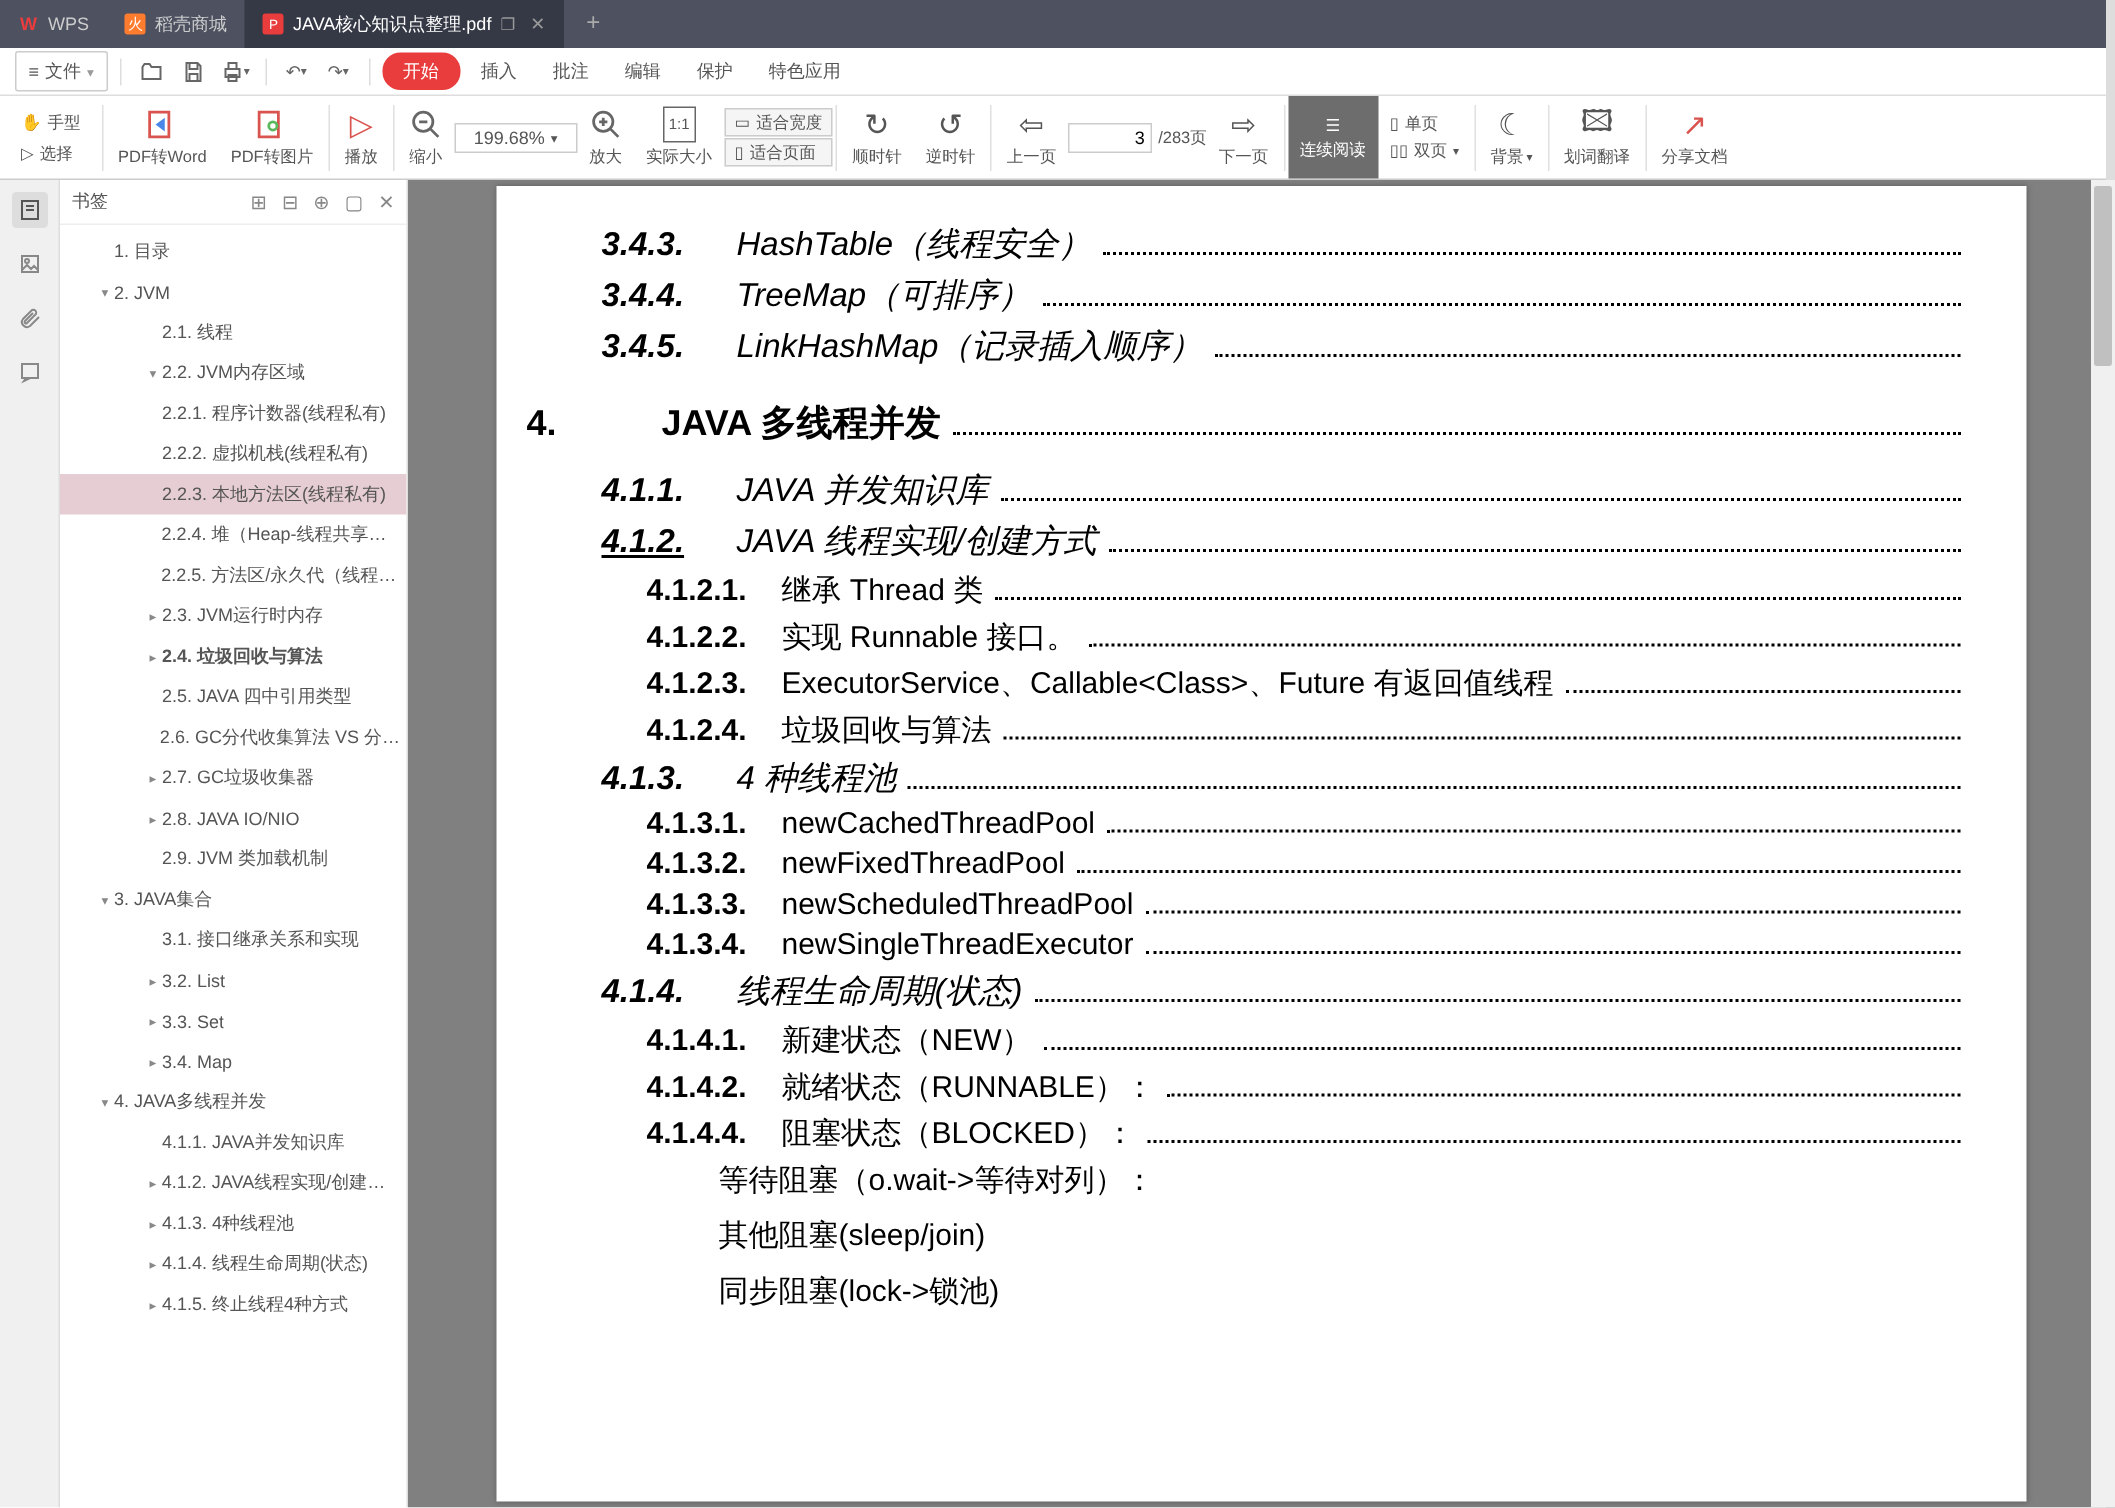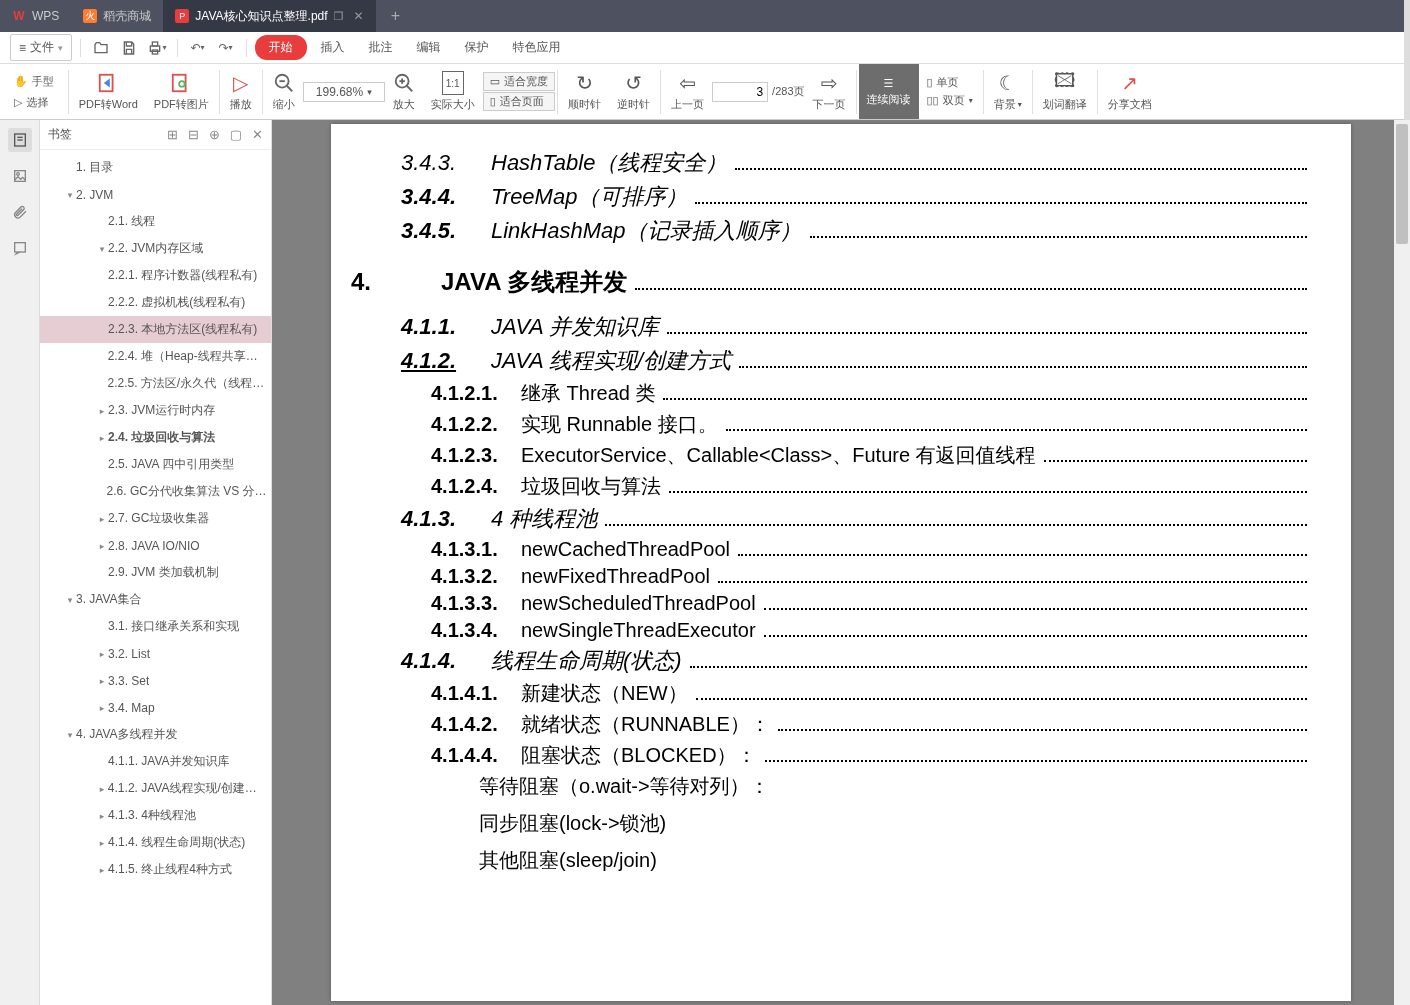--- a/index.html
+++ b/index.html
@@ -412,21 +412,21 @@
           <span class="bm-toggle">▸</span>
           <span style="overflow: hidden; text-overflow: ellipsis;">4.1.5. 终止线程4种方式</span>
         </div>
       </div>
     <div class="handle"></div>
   </div>
 
   <div class="doc-area">
     <div class="page" id="toc-page">
         <div class="toc-line lvl2">
-          <span class="toc-num italic" style="font-weight: normal;">3.4.3.</span>
+          <span class="toc-num italic" style="font-weight: bold;">3.4.3.</span>
           <span class="toc-text italic">HashTable（线程安全）</span>
           <span class="toc-dots"></span>
         </div>
         <div class="toc-line lvl2">
           <span class="toc-num italic" style="font-weight: bold;">3.4.4.</span>
           <span class="toc-text italic">TreeMap（可排序）</span>
           <span class="toc-dots"></span>
         </div>
         <div class="toc-line lvl2">
           <span class="toc-num italic" style="font-weight: bold;">3.4.5.</span>
@@ -513,26 +513,26 @@
           <span class="toc-text">阻塞状态（BLOCKED）：</span>
           <span class="toc-dots"></span>
         </div>
         <div class="toc-line lvl4">
           <span class="toc-num"></span>
           <span class="toc-text">等待阻塞（o.wait-&gt;等待对列）：</span>
           <span class="toc-dots"></span>
         </div>
         <div class="toc-line lvl4">
           <span class="toc-num"></span>
-          <span class="toc-text">同步阻塞(lock-&gt;锁池)</span>
+          <span class="toc-text">其他阻塞(sleep/join)</span>
           <span class="toc-dots"></span>
         </div>
         <div class="toc-line lvl4">
           <span class="toc-num"></span>
-          <span class="toc-text">其他阻塞(sleep/join)</span>
+          <span class="toc-text">同步阻塞(lock-&gt;锁池)</span>
           <span class="toc-dots"></span>
         </div>
       </div>
     <div class="scrollbar-v">
       <div class="scroll-thumb"></div>
     </div>
   </div>
 </div>
 
 </body></html>

